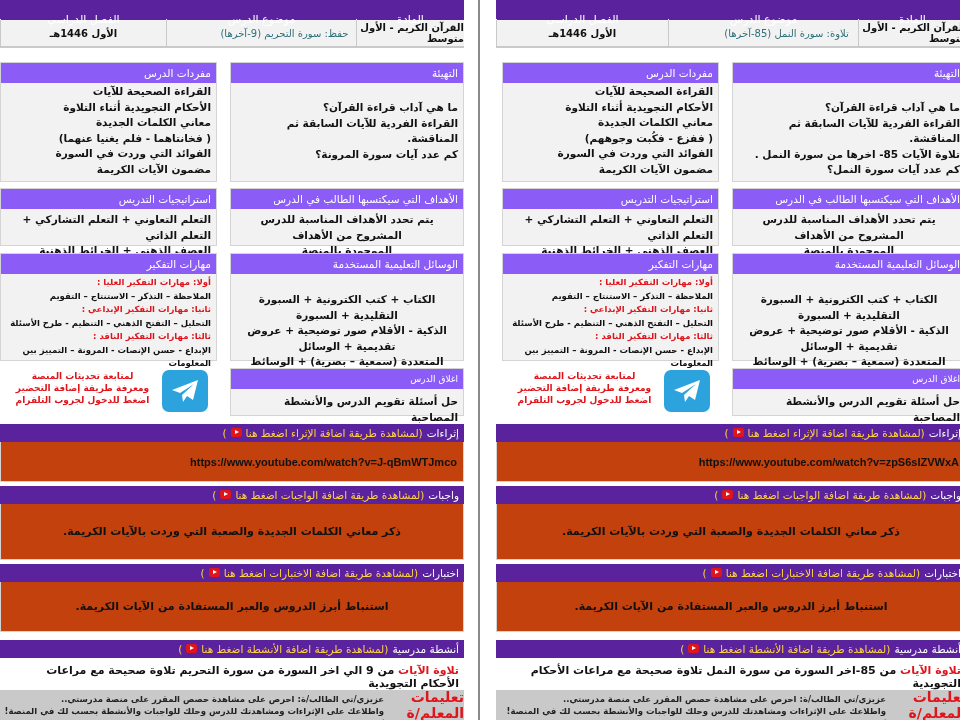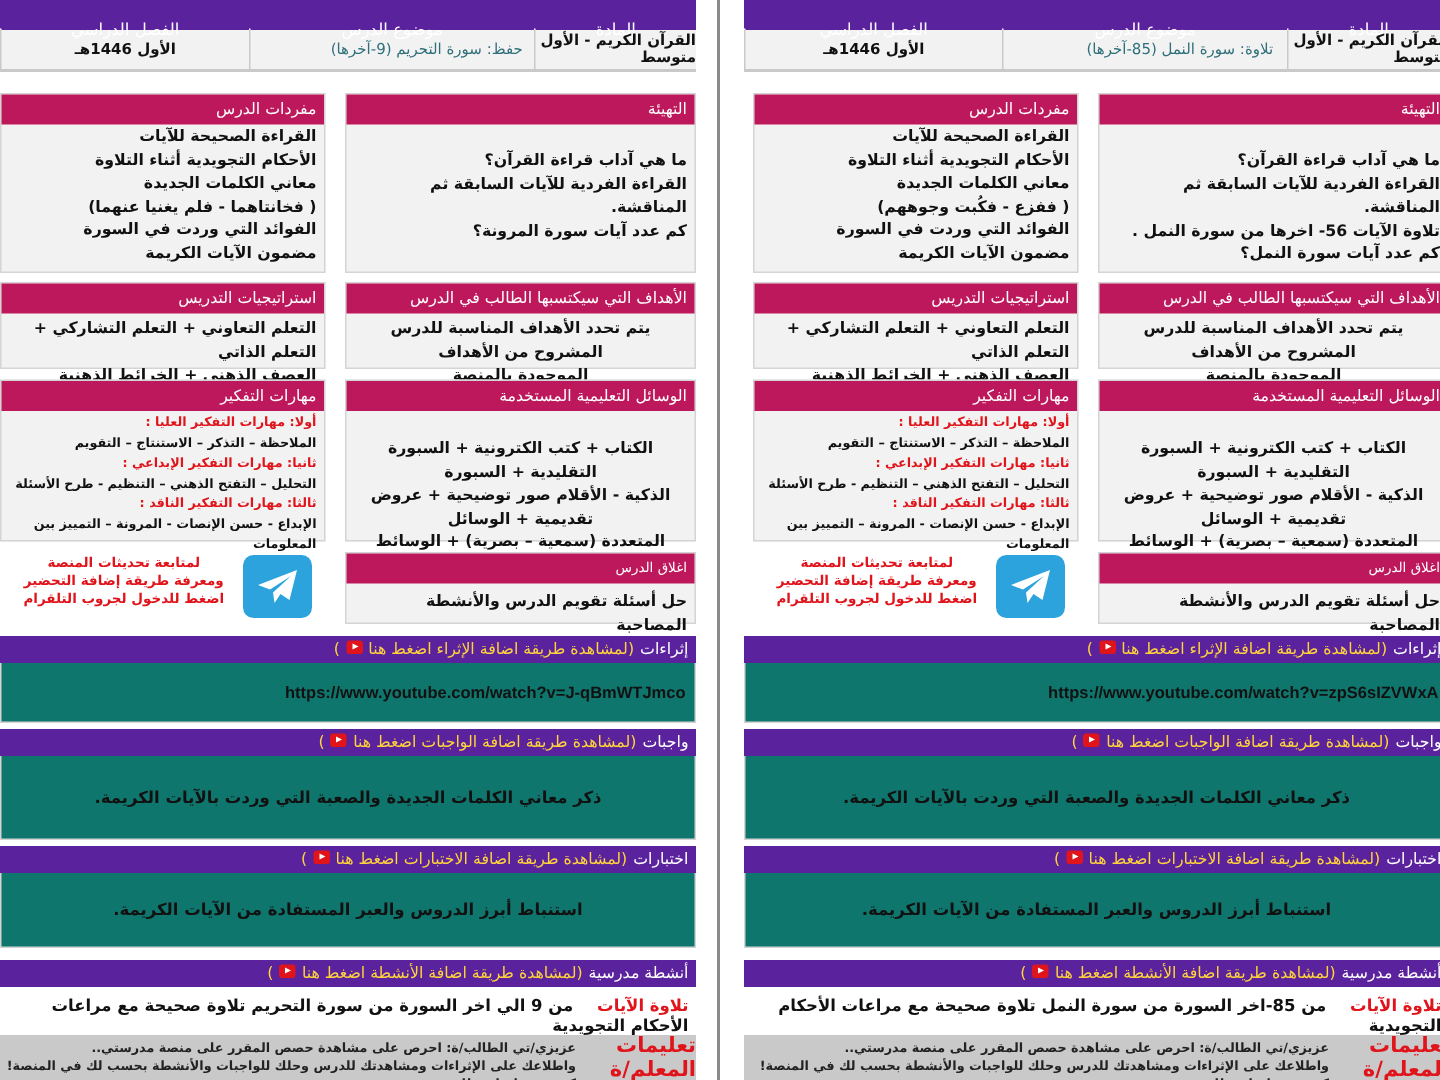--- a/index.html
+++ b/index.html
@@ -13,36 +13,36 @@
   .hdr-row1 { display: flex; height: 20px; background: #5b229e; }
   .hdr-row2 { display: flex; height: 28px; background: #f2f2f2; border-bottom: 2px solid #c9c9c9; }
   .hdr-row1 > div, .hdr-row2 > div { display: flex; align-items: center; justify-content: center; border-left: 1px solid #ffffff; }
   .hdr-row1 > div { color: #ffffff; font-size: 11px; margin-top: 19px; }
   .hdr-row2 > div { font-size: 10px; font-weight: bold; color: #111; border-left-color: #c9c9c9; }
   .c-subj { width: 108px; }
   .c-topic { width: 190px; }
   .c-term { flex: 1; }
   .hdr-row2 .c-topic { color: #2f6f7a; font-weight: normal; padding-left: 46px; }
   .box { position: absolute; background: #f2f2f2; border: 1px solid #d4d4d4; }
-  .box .bh { background: #be185d; color: #ffffff; font-size: 10.5px; height: 20px; line-height: 20px; padding-right: 5px; }
+  .box .bh { background: #8b5cf6; color: #ffffff; font-size: 10.5px; height: 20px; line-height: 20px; padding-right: 5px; }
   .box .bb { font-size: 10.5px; font-weight: bold; color: #111; padding: 3px 5px; line-height: 15.5px; }
   .center { text-align: center; }
   .red { color: #e0141b; }
   .tg-wrap { position: absolute; display: flex; align-items: flex-start; }
   .tg-icon { width: 46px; height: 42px; border-radius: 7px; background: #2ca3dd; display: flex; align-items: center; justify-content: center; }
   .tg-text { color: #e0141b; font-size: 9px; font-weight: bold; text-align: center; line-height: 12px; }
   .band { position: absolute; left: 0; width: 100%; }
   .band .bh { background: #5b229e; color: #ffffff; font-size: 10.5px; height: 18px; line-height: 18px; padding-right: 5px; display: flex; align-items: center; }
   .band .bh .yl { color: #ffd43b; margin-right: 4px; }
   .yt { display: inline-block; width: 11px; height: 9px; background: #e0141b; border-radius: 2px; margin: 0 4px; position: relative; }
   .yt::after { content: ""; position: absolute; left: 4px; top: 2px; border-left: 4px solid #ffffff; border-top: 2.5px solid transparent; border-bottom: 2.5px solid transparent; }
-  .band .bb { background: #0f766e; border: 1px solid #d4d4d4; border-top: none; font-size: 11px; font-weight: bold; color: #111; }
+  .band .bb { background: #c2410c; border: 1px solid #d4d4d4; border-top: none; font-size: 11px; font-weight: bold; color: #111; }
   .url { direction: ltr; text-align: right; font-family: "Liberation Sans", sans-serif; font-size: 13.5px; font-weight: bold; padding-right: 6px; height: 40px; line-height: 40px; }
   .act { font-size: 12px; font-weight: bold; padding: 6px 5px; color: #1da84a; }
-  .act .red { color: #e0141b; margin-left: 12px; }
+  .act .red { color: #e0141b; }
   .instr { position: absolute; left: 0; width: 100%; top: 690px; height: 30px; background: #c9c9c9; display: flex; }
   .instr .lbl { width: 80px; color: #e0141b; font-size: 14px; font-weight: bold; display: flex; align-items: center; justify-content: center; }
   .instr .txt { flex: 1; font-size: 8.5px; font-weight: bold; color: #222; line-height: 12px; padding-top: 3px; }
   .line { display: block; }
 </style>
 </head>
 <body>
 
 <div class="divider"></div>
 
@@ -188,21 +188,21 @@
       <div class="c-topic">تلاوة: سورة النمل (85-آخرها)</div>
       <div class="c-term">الأول 1446هـ</div>
     </div>
   </div>
 
   <div class="box" style="top:62px; right:0; width:234px; height:120px;">
     <div class="bh">التهيئة</div>
     <div class="bb" style="padding-top:17px;">
       <span class="line">ما هي آداب قراءة القرآن؟</span>
       <span class="line">القراءة الفردية للآيات السابقة ثم المناقشة.</span>
-      <span class="line">تلاوة الآيات 56- اخرها من سورة النمل .</span>
+      <span class="line">تلاوة الآيات 85- اخرها من سورة النمل .</span>
       <span class="line">كم عدد آيات سورة النمل؟</span>
     </div>
   </div>
 
   <div class="box" style="top:62px; right:247px; width:217px; height:120px;">
     <div class="bh">مفردات الدرس</div>
     <div class="bb" style="padding-top:1px;">
       <span class="line">القراءة الصحيحة للآيات</span>
       <span class="line">الأحكام التجويدية أثناء التلاوة</span>
       <span class="line">معاني الكلمات الجديدة</span>

